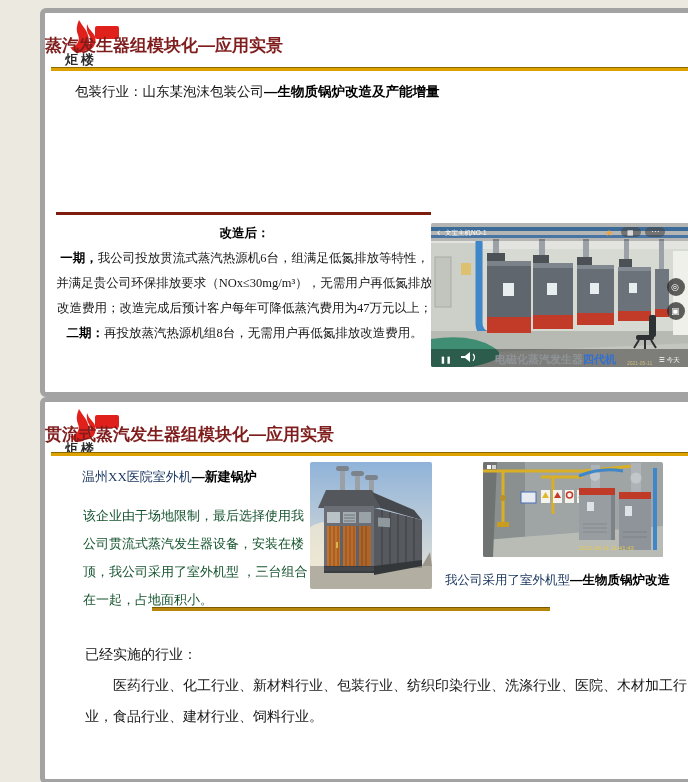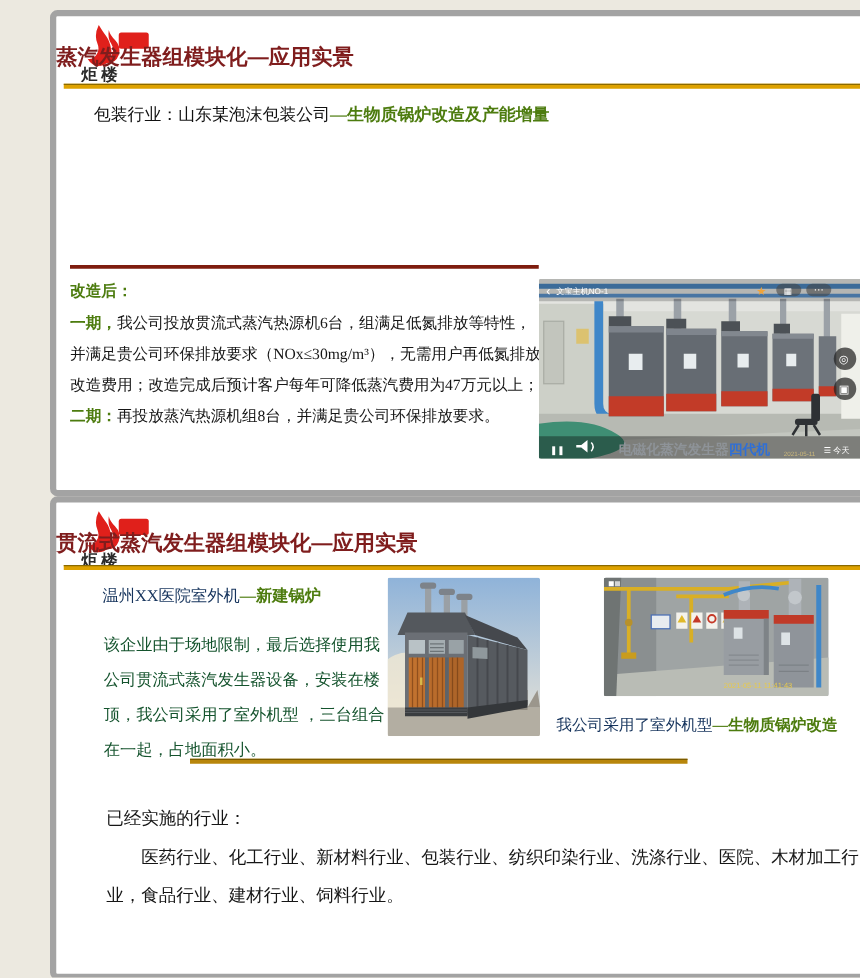--- a/index.html
+++ b/index.html
@@ -20,31 +20,32 @@
   .logo .word{font-weight:bold;font-size:13px;color:#2b2b2b;letter-spacing:3px;line-height:12px;}
   .slide-title{
     position:absolute;left:0;right:70px;top:21px;text-align:left;
     font-size:17px;font-weight:bold;color:#7f1d1d;
   }
   .head-rule{position:absolute;left:6px;right:6px;top:54px;height:3px;background:#dea200;border-top:1px solid #8a6a00;}
   #panel2 .head-rule{top:50px;}
 
   
   .intro{position:absolute;left:30px;top:70px;font-size:13.5px;color:#111;font-family:"Liberation Serif","DejaVu Serif",serif;}
-  .intro b,.before b,.after b,.case-head b,.case-cap b{font-family:Liberation Serif, serif;color:#4d7c0f;}
+  .intro b,.before b,.after b,.case-head b,.case-cap b{font-family:Liberation Sans, sans-serif;color:#000000;}
   .before{
     position:absolute;left:22px;top:93px;width:640px;
     font-size:14.5px;line-height:20.5px;color:#161616;
     font-family:"Liberation Serif","DejaVu Serif",serif;
   }
   .after{position:absolute;left:11px;top:199px;width:377px;}
   .after .rule{height:3px;background:#7e1c0e;margin:0 2px 6px 0;}
   .after .txt{
     margin:0;font-size:12.5px;line-height:25px;color:#161616;
     font-family:"Liberation Serif","DejaVu Serif",serif;
+    text-align:center;
   }
   .photo{position:absolute;overflow:hidden;border-radius:2px;}
   #photo-video{left:386px;top:210px;width:262px;height:144px;}
 
   
   .case-head{position:absolute;left:37px;top:66px;font-size:13px;color:#15335c;font-family:"Liberation Serif","DejaVu Serif",serif;}
   .case-body{
     position:absolute;left:38px;top:100px;width:230px;
     font-size:13px;line-height:28px;color:#14532d;
   }
@@ -81,21 +82,21 @@
   <div class="intro">
     <span>包装行业：山东某泡沫包装公司</span><b>—生物质锅炉改造及产能增量</b>
   </div>
 
 
   <div class="after">
     <div class="rule"></div>
     <p class="txt">
       <b>改造后：</b><br>
       <b>一期，</b><span>我公司投放贯流式蒸汽热源机6台，组满足低氮排放等特性，并满足贵公司环保排放要求（NOx≤30mg/m³），无需用户再低氮排放改造费用；改造完成后预计客户每年可降低蒸汽费用为47万元以上；</span><br>
-      <b>二期：</b><span>再投放蒸汽热源机组8台，并满足贵公司环保排放要求。</span>
+      <b>二期：</b><span>再投放蒸汽热源机组8台，无需用户再低氮排放改造费用。</span>
     </p>
   </div>
 
   <div class="photo" id="photo-video">
     <svg width="262" height="144" viewBox="0 0 262 144">
 
       <rect width="262" height="144" fill="#d7d9d3"></rect>
       <rect width="262" height="26" fill="#e3e4e0"></rect>
       <rect y="4" width="262" height="4" fill="#4a86c0"></rect>
       <rect y="12" width="262" height="3" fill="#5b93cc"></rect>

